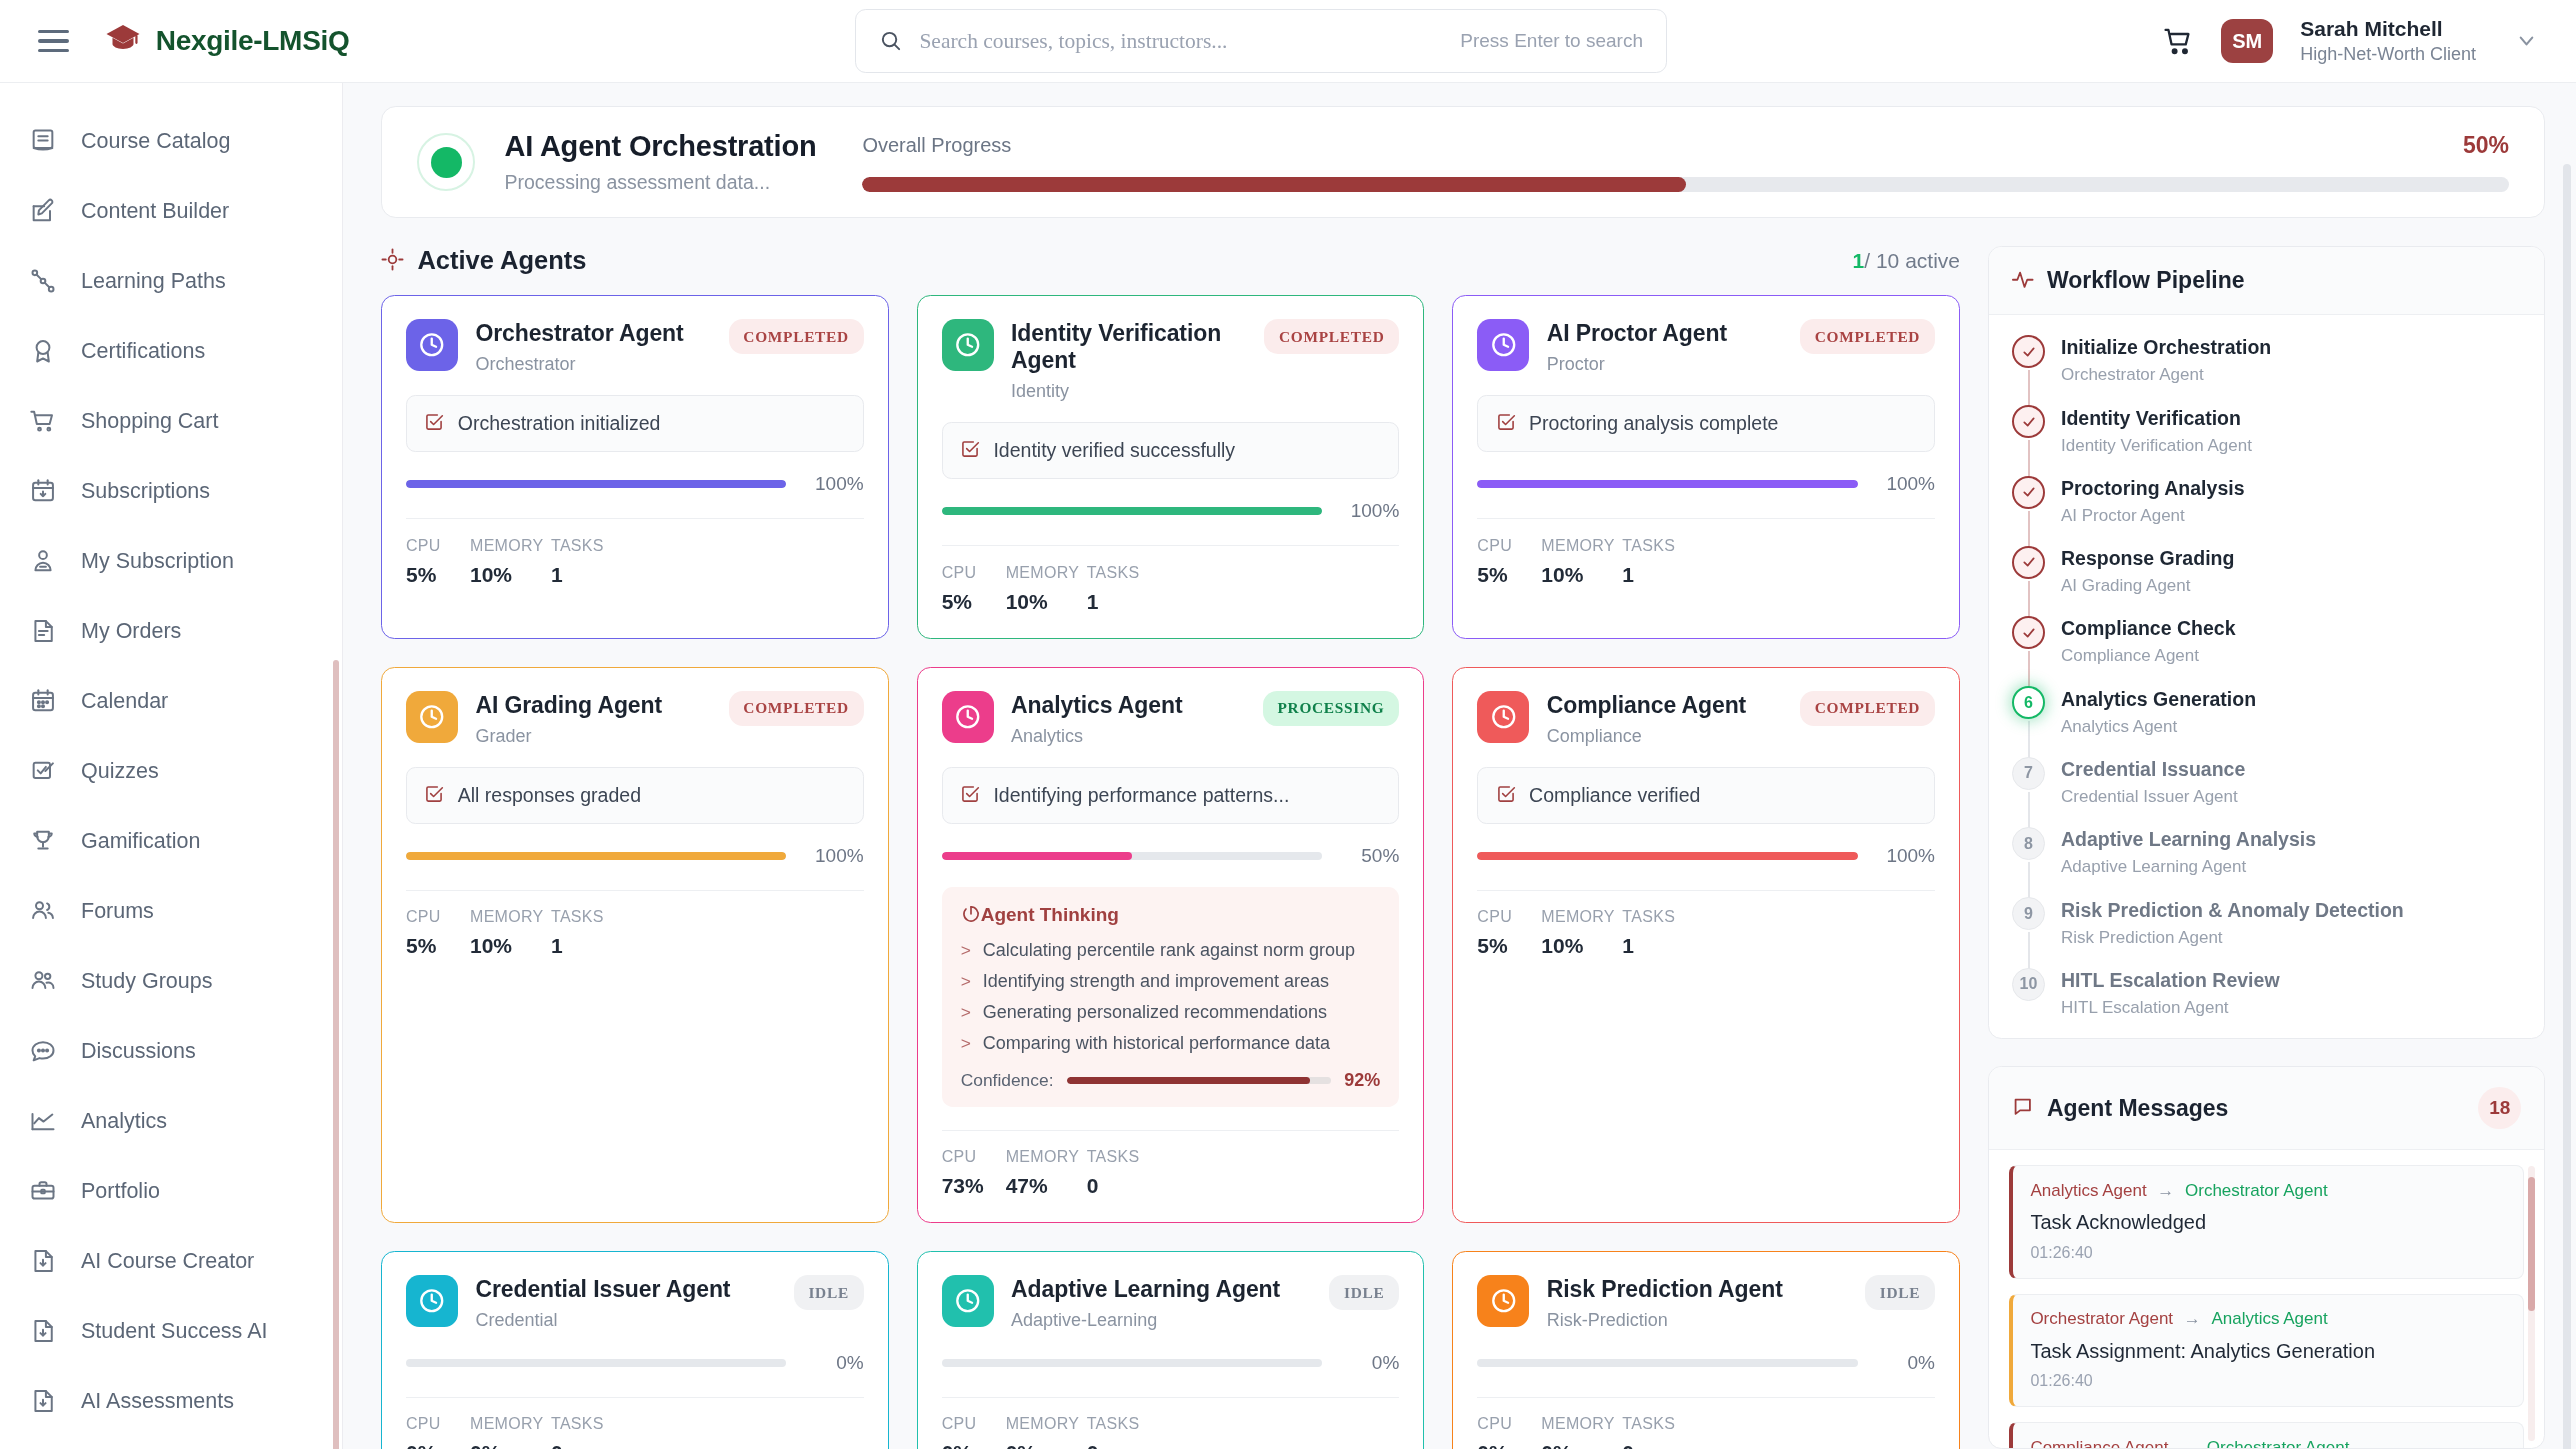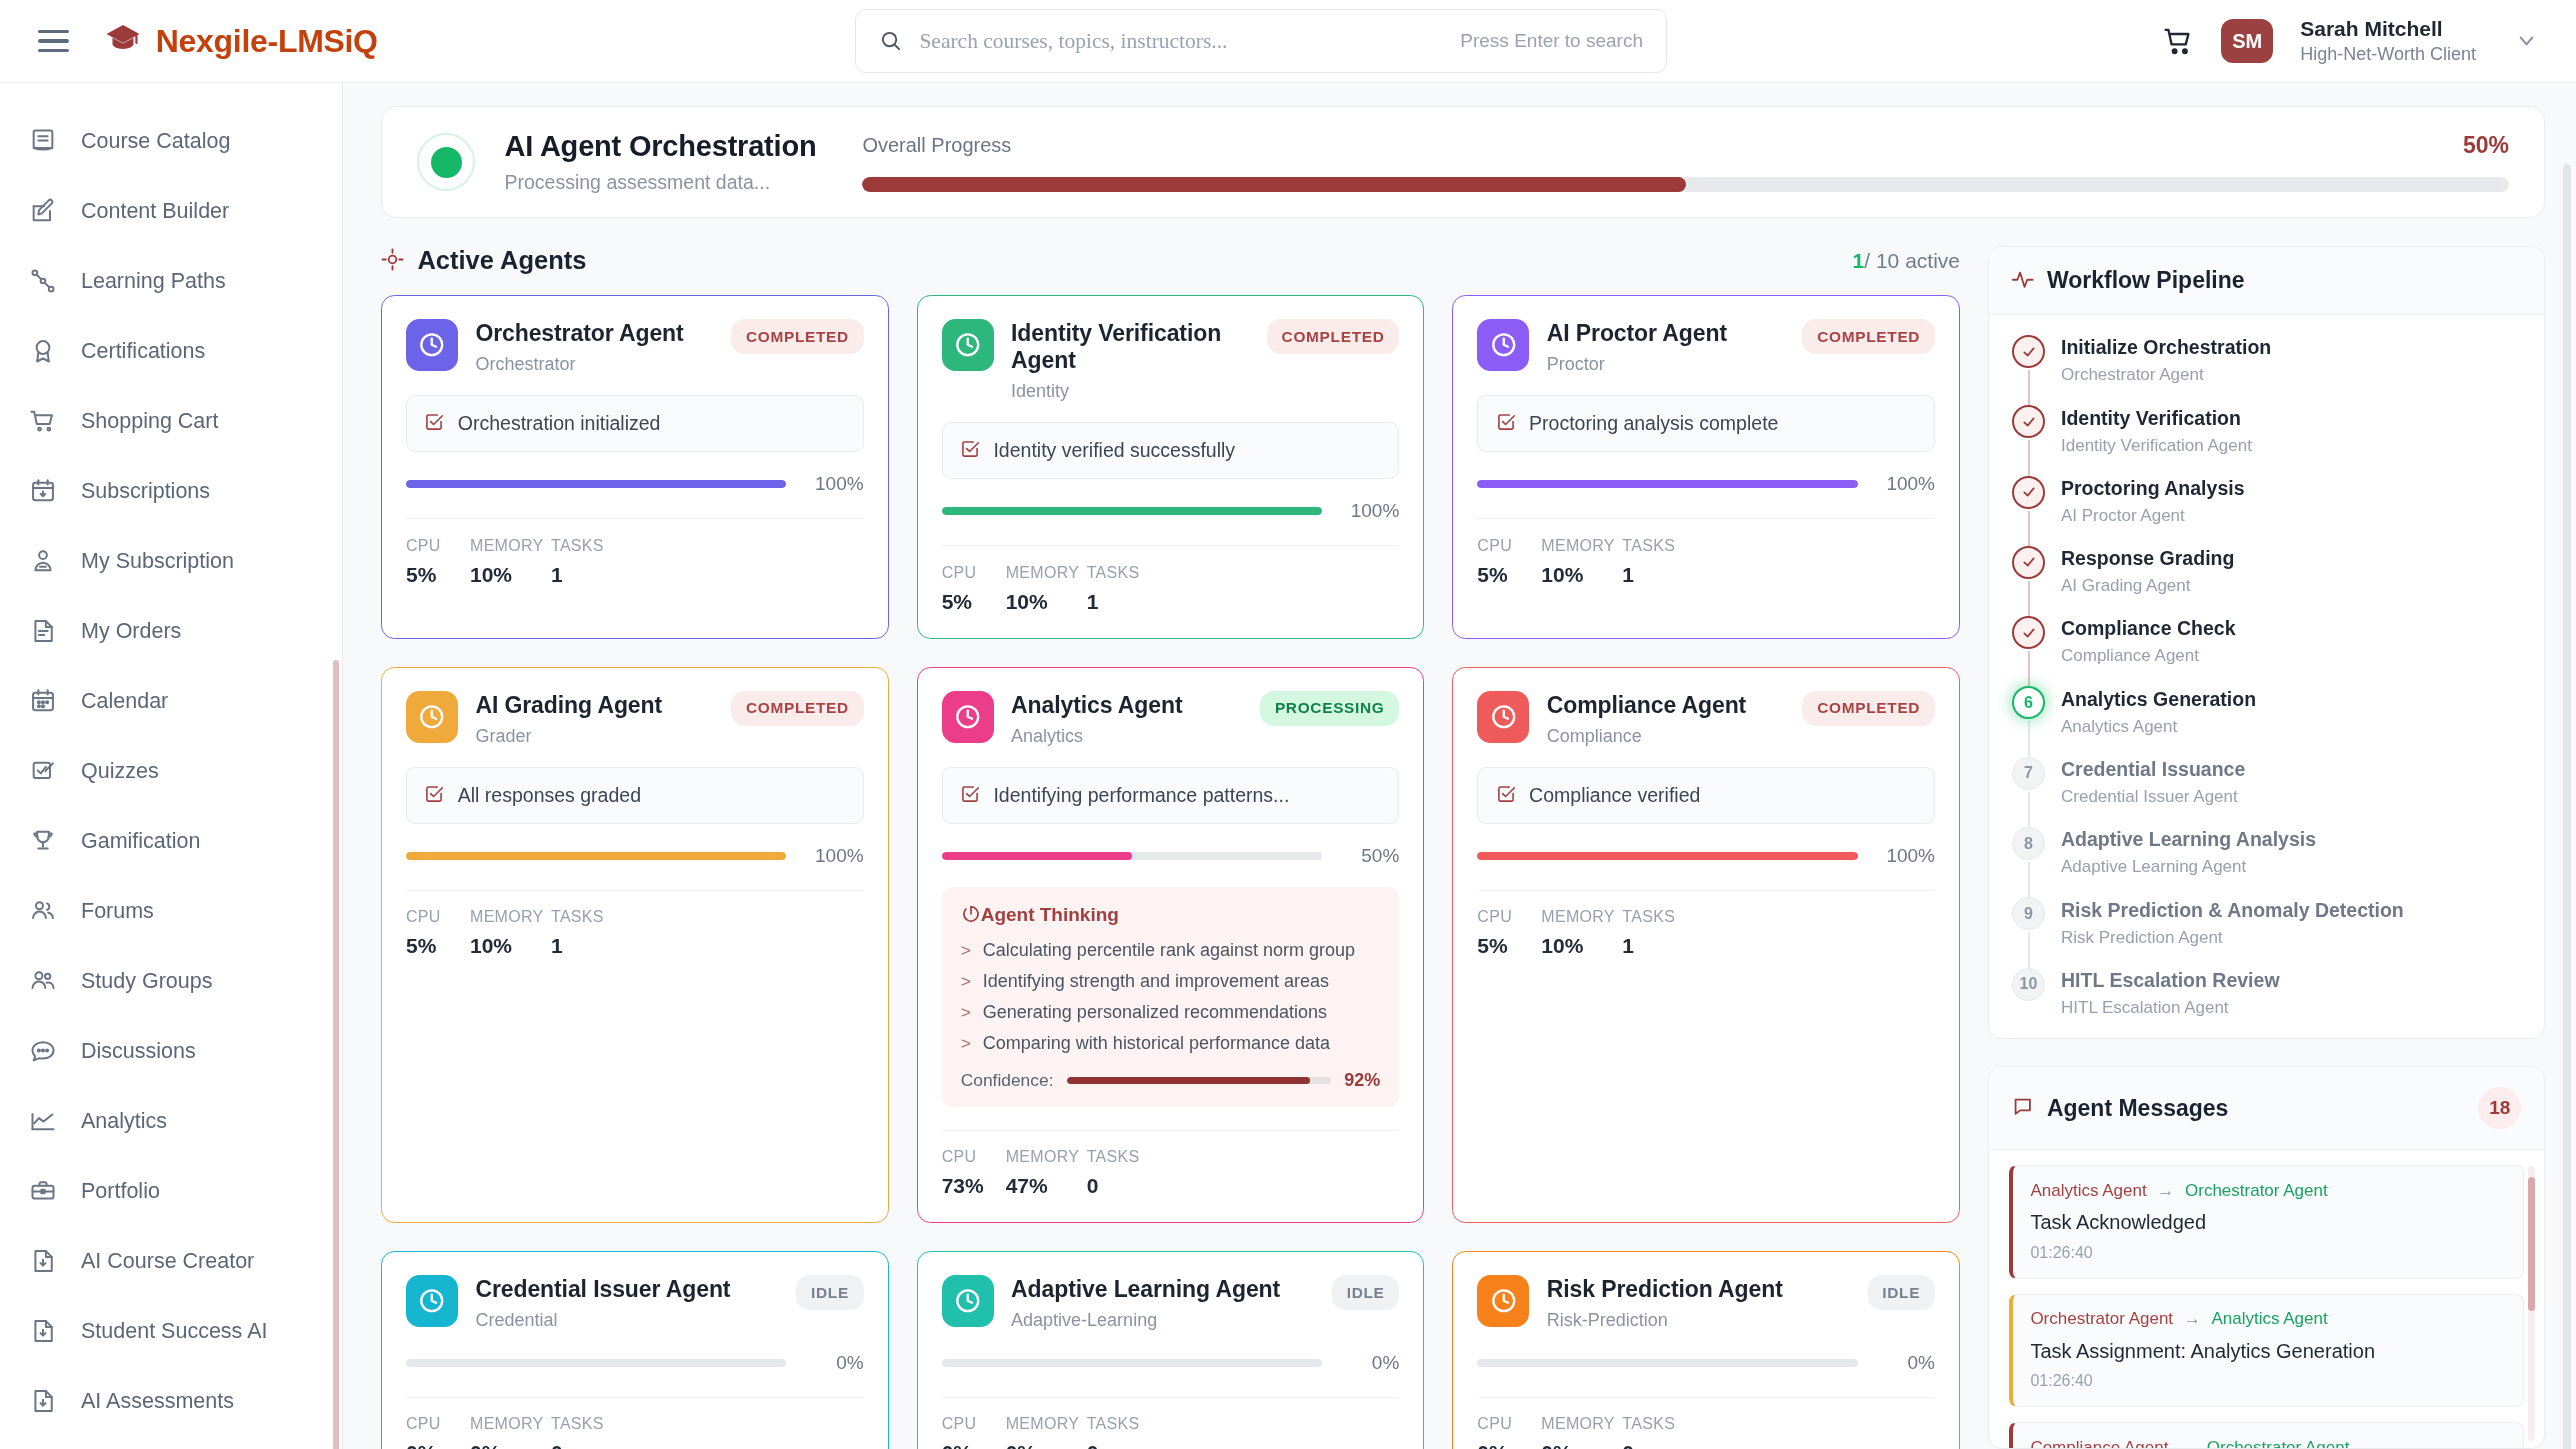--- a/index.html
+++ b/index.html
@@ -17,21 +17,21 @@
     background: #ffffff;
     border-bottom: 0.7px solid #eceef1;
     display: flex; align-items: center;
     padding: 0 38px 0 38px;
     position: relative;
     z-index: 5;
   }
   .hamburger { width: 35px; height: 27px; display:flex; flex-direction:column; justify-content:center; gap:6px; cursor:pointer; }
   .hamburger span { display:block; height:3.4px; border-radius:2px; background:#5d6b7c; width:31px; }
   .brand { display:flex; align-items:center; gap:14.8px; margin-left: 32px; }
-  .brand-name { font-size: 32px; font-weight: 700; color:#c2410c; letter-spacing:-0.3px; }
+  .brand-name { font-size: 28px; font-weight: 700; color:#14532d; letter-spacing:-0.3px; }
 
   .search-wrap { position:absolute; left: 855px; top: 9.4px; width: 812px; }
   .search-box {
     height: 64px; border:0.7px solid #e3e6eb; border-radius: 10.7px;
     background:#fff; display:flex; align-items:center; padding: 0 23px; gap: 17.4px;
   }
   .search-input {
     border:none; outline:none; flex:1; font-size: 21.5px; color:#3a4250;
     font-family:Liberation Serif, serif; background:transparent;
   }
@@ -105,21 +105,21 @@
 
   .agent-card {
     background:#fff; border-radius: 13.4px; border:1.3px solid #d8dbe2;
     padding: 23px 24px 24px 24px; display:flex; flex-direction:column;
   }
   .card-head { display:flex; align-items:flex-start; gap: 17.4px; }
   .card-ico { width: 52px; height:52px; border-radius: 13.4px; flex:none; display:flex; align-items:center; justify-content:center; }
   .card-titles { flex:1; min-width:0; padding-top: 1.3px; }
   .card-title { font-size: 23px; font-weight:700; color:#1c2430; letter-spacing:-0.1px; }
   .card-sub { font-size: 18px; color:#8a93a1; margin-top: 6.7px; }
-  .badge { font-size: 15.4px; font-weight:700; letter-spacing:0.7px; border-radius: 14px; padding: 8.7px 14.8px; white-space:nowrap; }
+  .badge { font-size: 15.4px; font-weight:700; letter-spacing:0.7px; border-radius: 14px; padding: 8.7px 14.8px; white-space:nowrap;font-family:Liberation Serif, serif; }
   .badge.completed { background:#fbecec; color:#a94343; }
   .badge.processing { background:#d4f7e2; color:#10814b; }
   .badge.idle { background:#f0f1f3; color:#78818f; }
 
   .task-box {
     margin-top: 20px; border:0.7px solid #e8eaee; border-radius: 9.4px; background:#fafbfc;
     padding: 16px 17.4px; display:flex; align-items:center; gap: 13.4px;
   }
   .task-text { font-size: 19.5px; color:#3c4553; }
 

